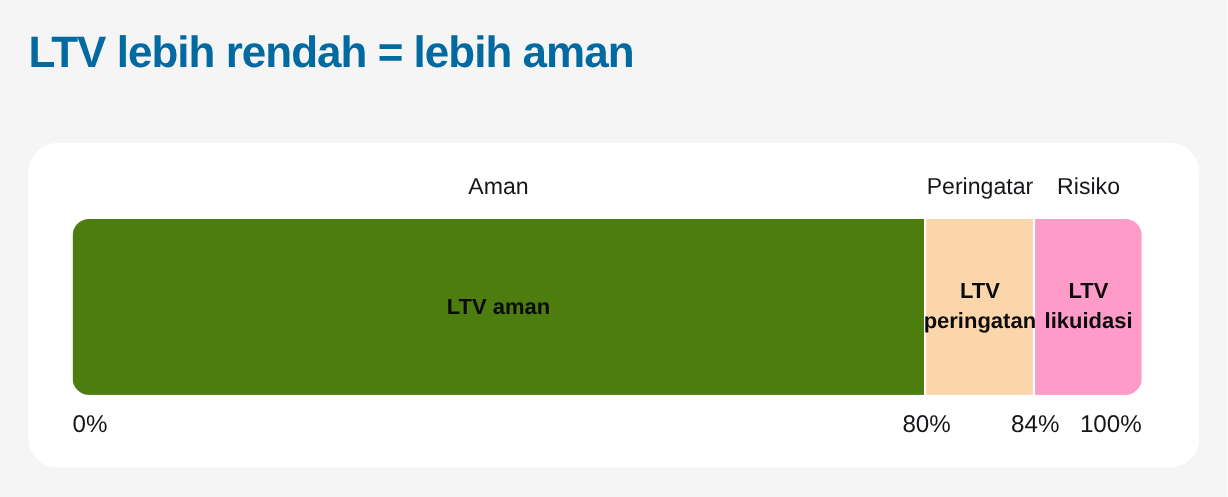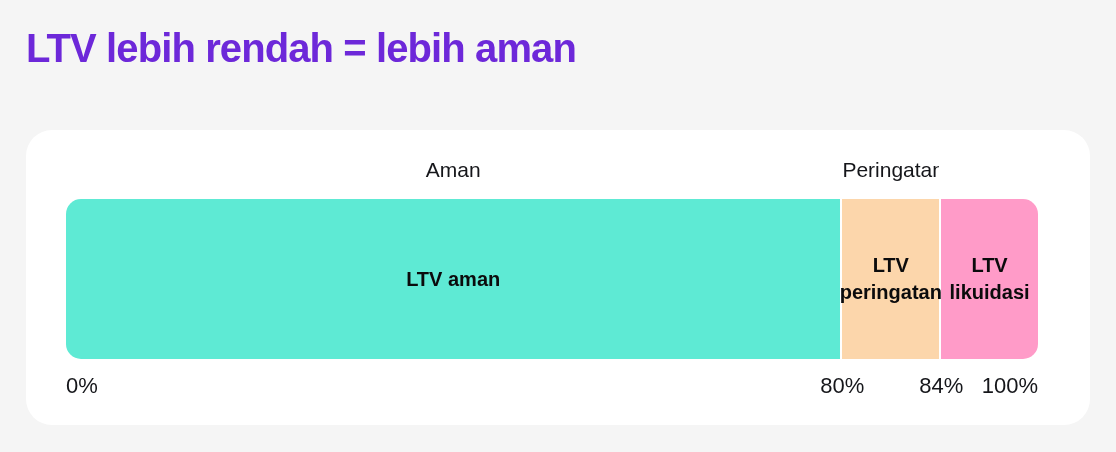--- a/index.html
+++ b/index.html
@@ -14,21 +14,21 @@
     overflow: hidden;
     position: relative;
   }
 
   #page-title {
     position: absolute;
     left: 26px;
     top: 24px;
     font-size: 40px;
     font-weight: bold;
-    color: #6d28d9;
+    color: #0369a1;
     letter-spacing: -0.9px;
     line-height: 1.2;
     white-space: nowrap;
   }
 
   #chart-card {
     position: absolute;
     left: 26px;
     top: 130px;
     width: 1064px;
@@ -117,24 +117,25 @@
 </head>
 <body>
 
 <div id="page-title">LTV lebih rendah = lebih aman</div>
 
 <div id="chart-card">
 
   <div id="zone-labels">
     <div class="zone-label" style="width: 774.4px; flex: 0 0 774.4px; margin-left: 0px;">Aman</div>
     <div class="zone-label" style="width: 96.8px; flex: 0 0 96.8px; margin-left: 2px;">Peringatan</div>
+    <div class="zone-label" style="width: 96.8px; flex: 0 0 96.8px; margin-left: 2px;">Risiko</div>
   </div>
 
   <div id="ltv-bar">
-    <div class="bar-segment" style="width: 774.4px; flex: 0 0 774.4px; background: #5eead4;">
+    <div class="bar-segment" style="width: 774.4px; flex: 0 0 774.4px; background: #4d7c0f;">
       <span class="bar-segment-label">LTV aman</span>
     </div>
     <div class="seg-gap"></div>
     <div class="bar-segment" style="width: 96.8px; flex: 0 0 96.8px; background: rgb(252, 214, 171);">
       <span class="bar-segment-label">LTV
 peringatan</span>
     </div>
     <div class="seg-gap"></div>
     <div class="bar-segment" style="width: 96.8px; flex: 0 0 96.8px; background: rgb(255, 155, 200);">
       <span class="bar-segment-label">LTV

